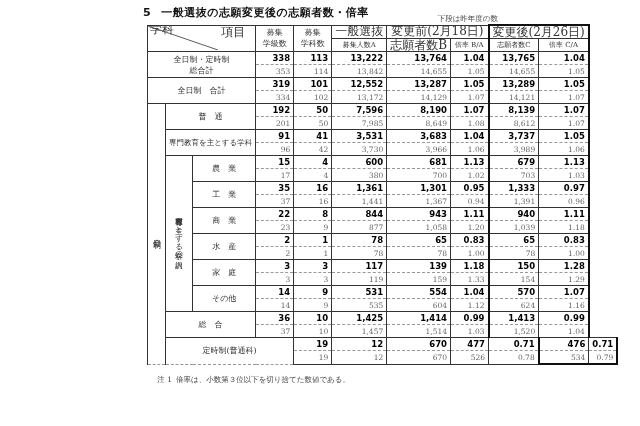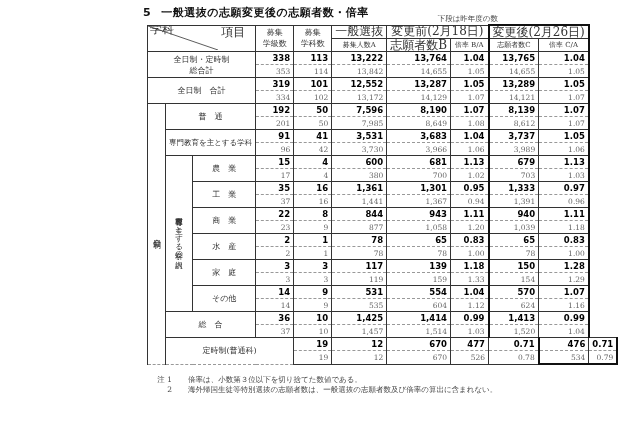--- a/index.html
+++ b/index.html
@@ -24,21 +24,21 @@
               font-size:8px; color:#333; padding:2px 0; letter-spacing:1px; }
     td.thickL { border-left:2px solid #111 !important; }
     td.thickR { border-right:2px solid #111 !important; }
     tr.thickT td.box { border-top:2px solid #111 !important;margin-left:6px; }
     tr.thickB td.box { border-bottom:2px solid #111 !important;margin-left:48px; }
     .diag { position:relative; height:24px; }
     .diag svg { position:absolute; left:0; top:0; }
     .diag .a { position:absolute; right:10px; top:1px; }
     .diag .b { position:absolute; left:2px; bottom:15px; }
     .notes { position:absolute; left:150px; top:375px; font-size:7.5px; color:#444; line-height:10px; }
-    .notes div span.k { display:inline-block; width:22px; text-align:right; margin-right:16px; }
+    .notes div span.k { display:inline-block; width:22px; text-align:right; margin-right:4px; }
   </style>
 </head>
 <body>
 
 <div class="title">
   <span class="num">5</span><span>一般選抜の志願変更後の志願者数・倍率</span>
 </div>
 <div class="note-top">下段は昨年度の数</div>
 
 <table class="grid">
@@ -321,14 +321,13 @@
         <td class="n">526</td>
         <td class="n">0.78</td>
         <td class="n thickL box">534</td>
         <td class="n thickR box">0.79</td>
   </tr>
 </tbody>
   </table>
 
 <div class="notes">
   <div><span class="k">注 1</span><span>倍率は、小数第３位以下を切り捨てた数値である。</span></div>
-  <div><span class="k">2</span><span>海外帰国生徒等特別選抜の志願者数は、一般選抜の志願者数及び倍率の算出に含まれない。</span></div>
 </div>
 
 </body></html>

